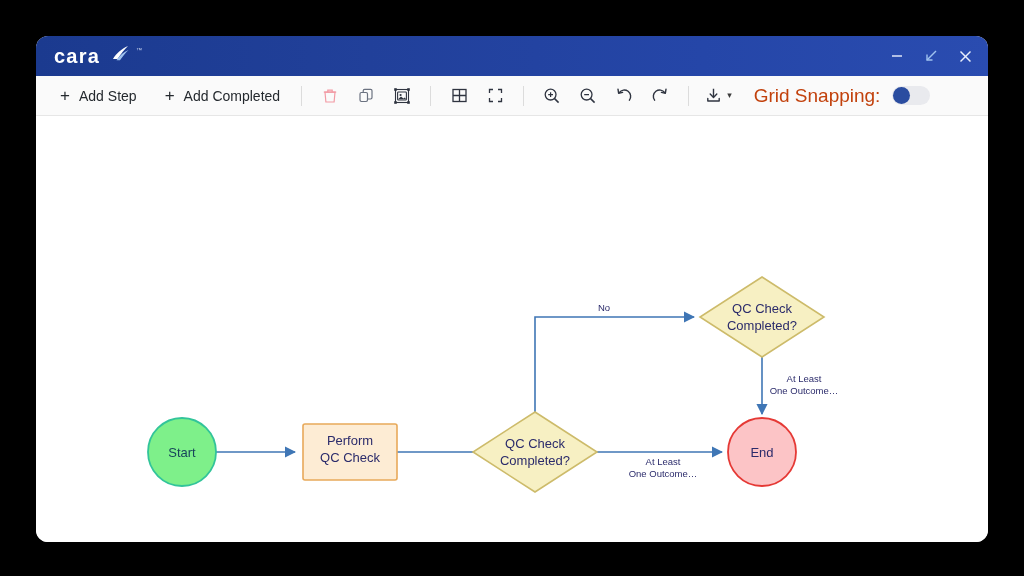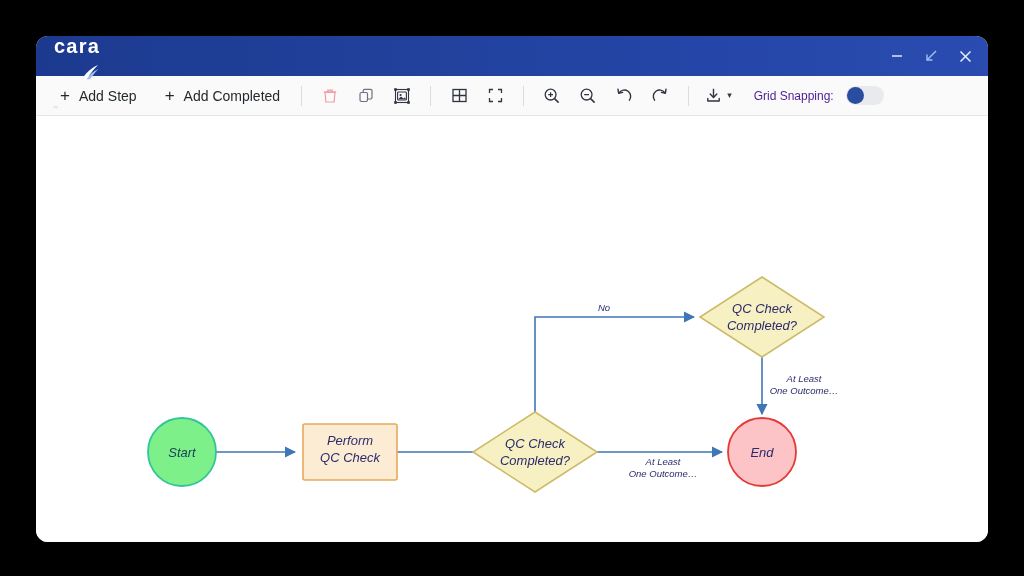--- a/index.html
+++ b/index.html
@@ -32,24 +32,23 @@
     background: linear-gradient(90deg, #1b3a8f 0%, #21409a 35%, #2546a8 70%, #2a4cb0 100%);
     display: flex;
     align-items: center;
     justify-content: space-between;
     padding: 0 14px 0 18px;
     position: relative;
   }
 
   #brand-logo {
     display: flex;
-    align-items: flex-end;
+    align-items: center;
     gap: 8px;
     height: 100%;
-    flex-direction: column;
   }
   #brand-wordmark {
     color: #ffffff;
     font-size: 20px;
     font-weight: 700;
     letter-spacing: 1.2px;
     line-height: 1;
     font-family: "Liberation Sans", sans-serif;
   }
   #brand-swoosh { display: block; }
@@ -141,22 +140,22 @@
     padding-right: 4px;
   }
 
   #grid-snapping-group {
     display: flex;
     align-items: center;
     gap: 12px;
     margin-left: 16px;
   }
   #grid-snapping-label {
-    font-size: 12px;
-    color: #4c1d95;
+    font-size: 19px;
+    color: #c2410c;
     white-space: nowrap;
   }
   #grid-snapping-toggle {
     width: 38px;
     height: 19px;
     border-radius: 10px;
     background: #e9eaee;
     position: relative;
     cursor: pointer;
     flex: 0 0 38px;
@@ -170,21 +169,20 @@
     border-radius: 50%;
     background: #2b4da0;
   }
 
   
   #canvas {
     flex: 1 1 auto;
     position: relative;
     background: #ffffff;
     overflow: hidden;
-    font-style: italic;
   }
   #flow-svg {
     position: absolute;
     left: 0;
     top: 0;
     width: 952px;
     height: 426px;
     display: block;
   }
 

